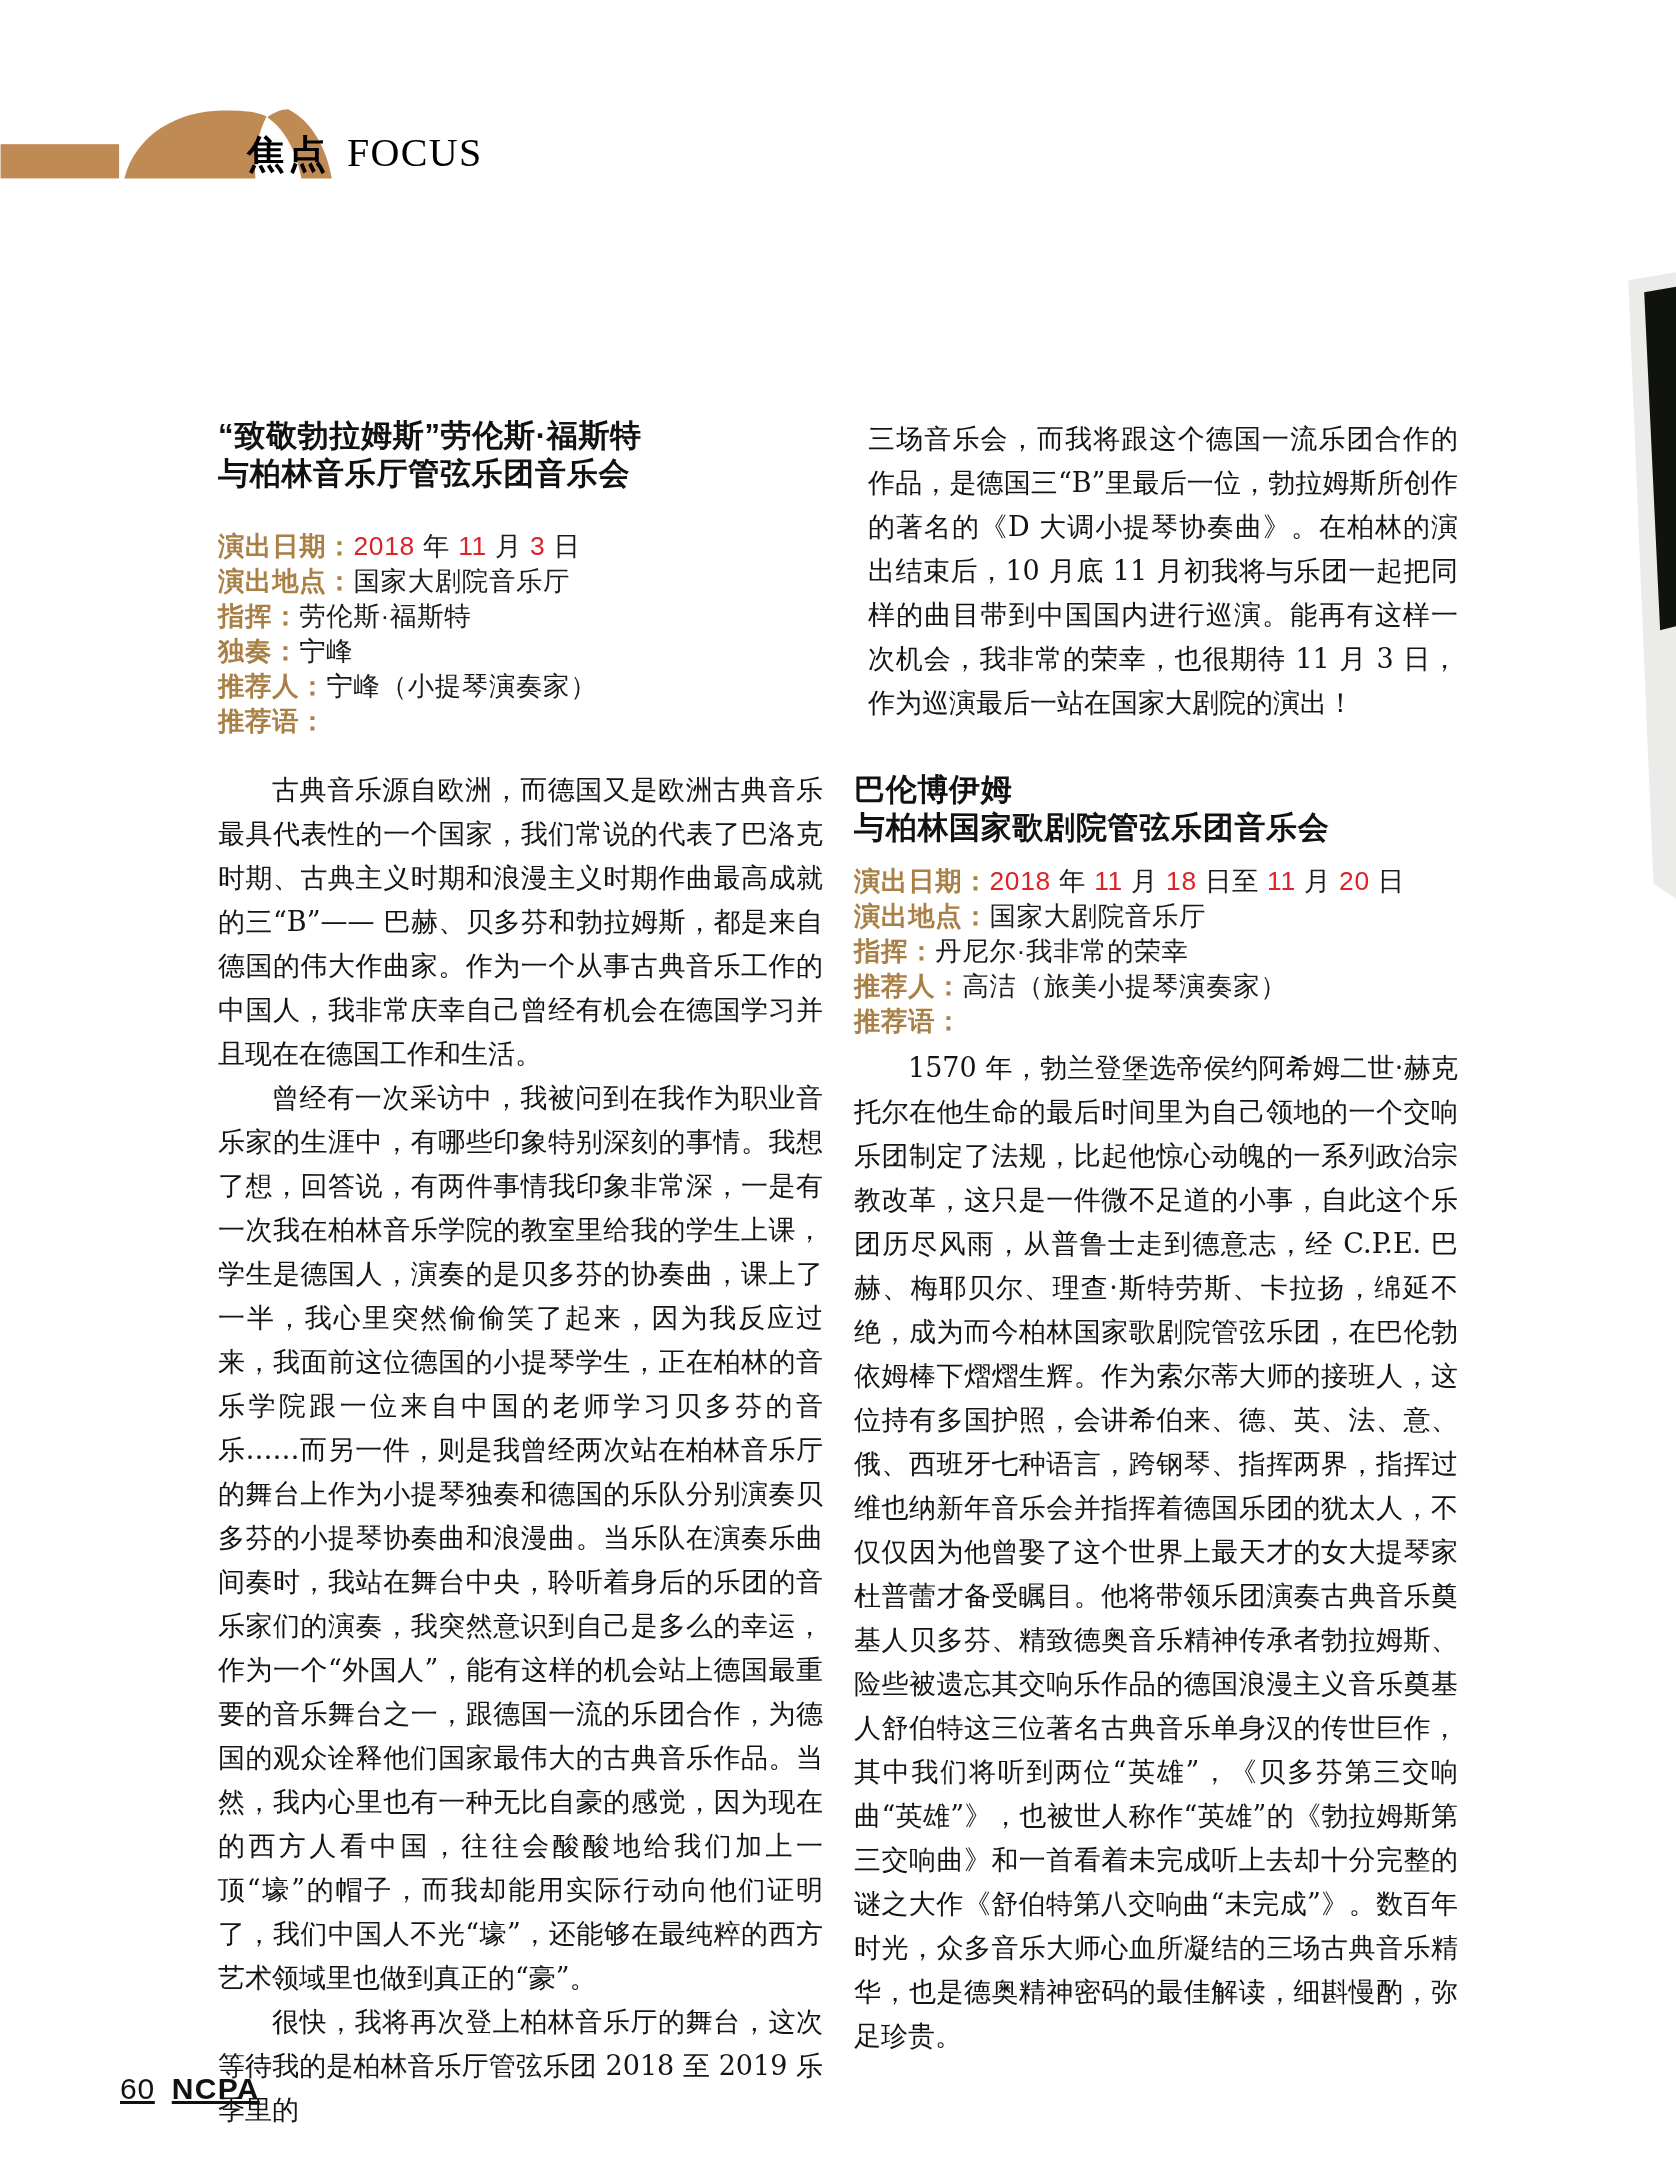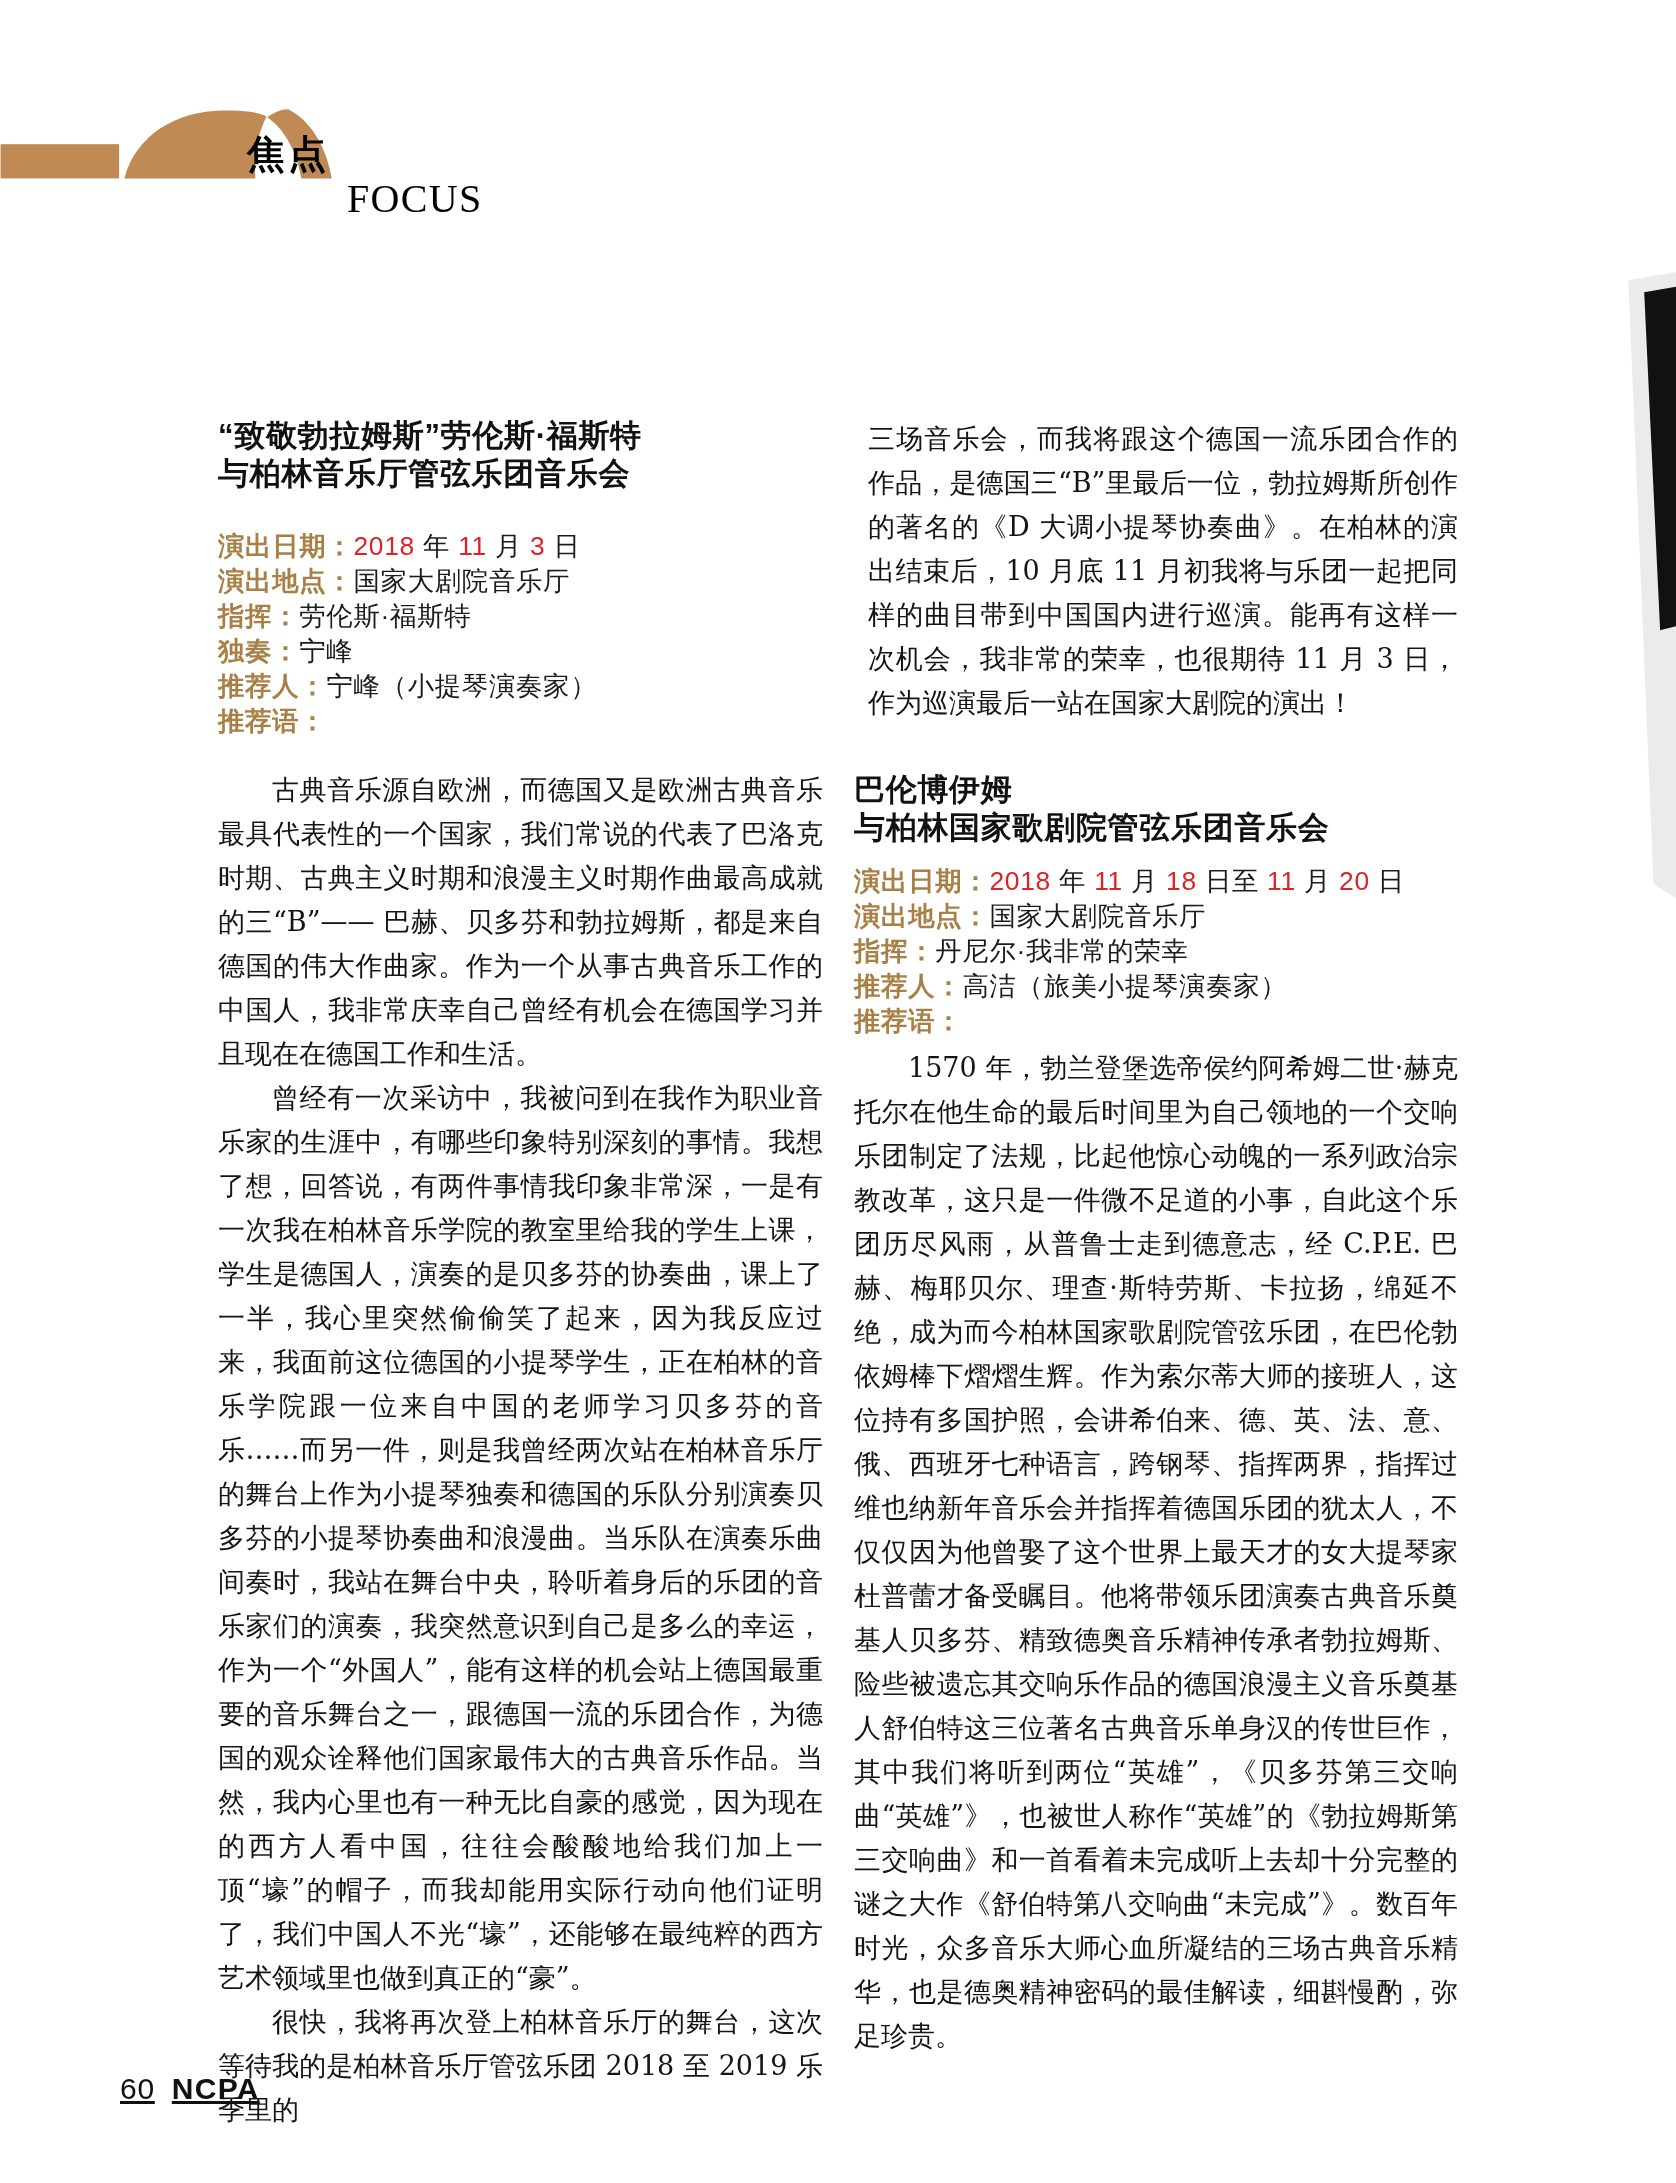--- a/index.html
+++ b/index.html
@@ -4,21 +4,21 @@
 <style>
   html,body{margin:0;padding:0;background:#ffffff;}
   .page{position:relative;width:1676px;height:2183px;background:#ffffff;overflow:hidden;
         font-family:"Liberation Sans",sans-serif;color:#1b1b1b;}
 
   
   .swoosh-svg{position:absolute;left:0;top:106px;width:462px;height:79px;}
   .hdr-zh{position:absolute;left:247px;top:129px;font-size:38px;font-weight:bold;
           letter-spacing:3.3px;color:#000;font-family:"Liberation Sans",sans-serif;}
   .hdr-en{position:absolute;left:347px;top:129px;font-size:40px;font-weight:normal;
-          letter-spacing:1.3px;color:#000;font-family:"Liberation Serif",serif;margin-top:46px;}
+          letter-spacing:1.3px;color:#000;font-family:"Liberation Serif",serif;}
 
   
   .col{position:absolute;top:417px;width:605px;}
   .col-left{left:218px;}
   .col-right{left:854px;width:604px;}
 
   .article-title{margin:0;font-size:31px;line-height:38px;font-weight:bold;color:#111;
                  letter-spacing:0.7px;font-family:"Liberation Sans",sans-serif;}
   .meta{margin-top:36px;}
   .meta-row{font-size:26.4px;line-height:35px;letter-spacing:0.7px;white-space:nowrap;}

